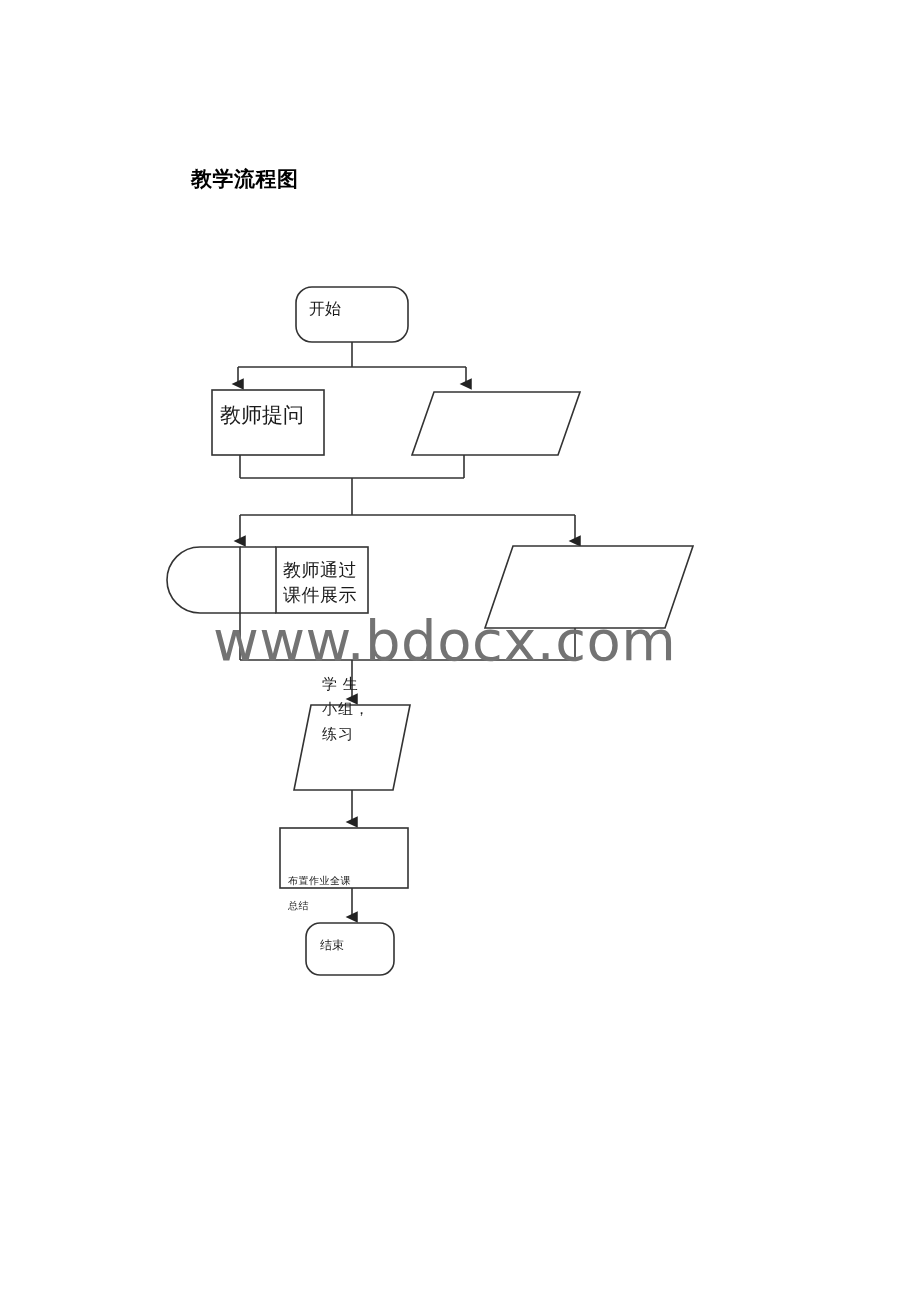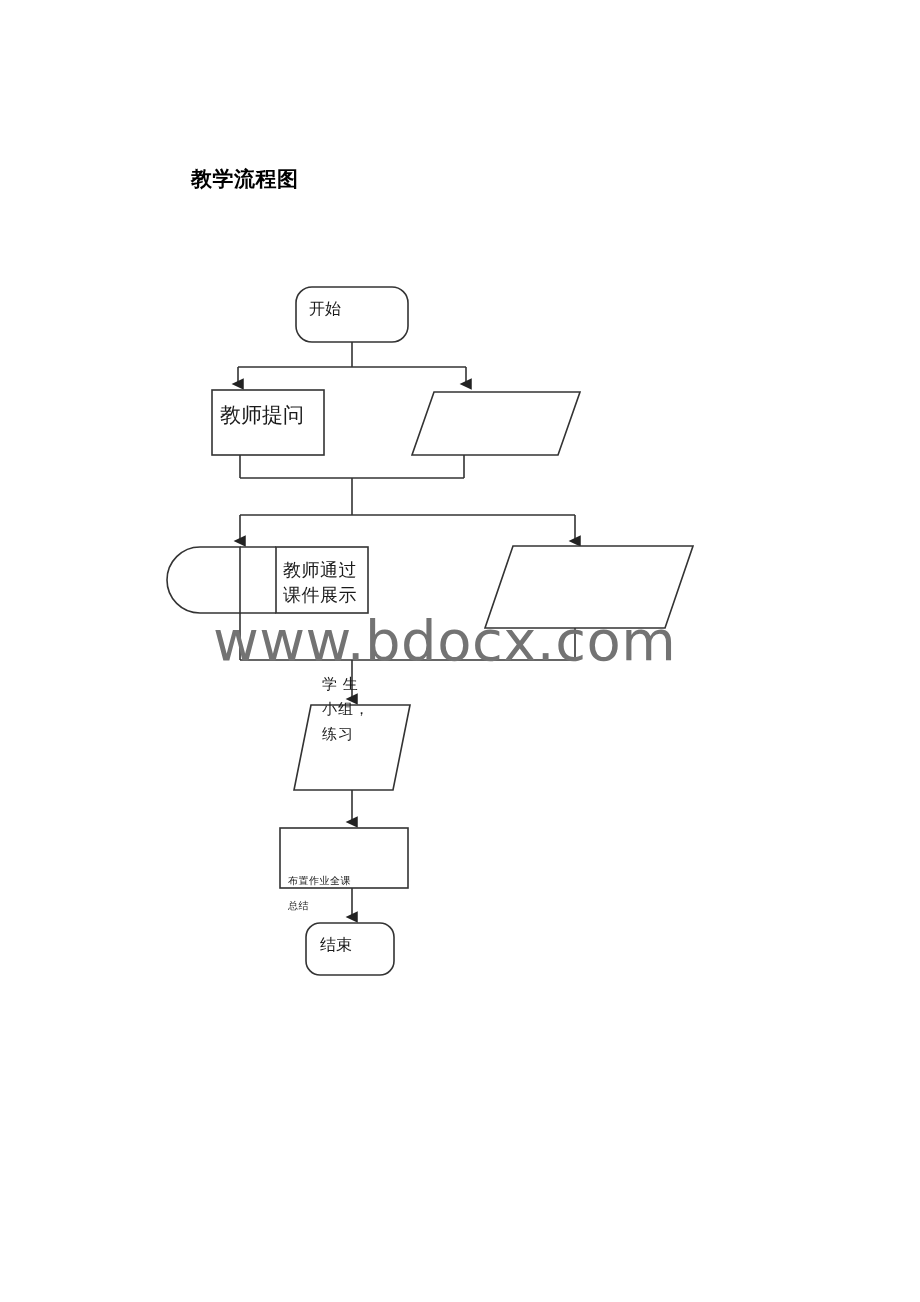--- a/index.html
+++ b/index.html
@@ -97,21 +97,21 @@
     letter-spacing: 1px;
   }
   .nt-homework {
     left: 288px; top: 834px;
     font-size: 10px; line-height: 25px;
     letter-spacing: 0.5px;
     margin-top: 34px;
   }
   .nt-end {
     left: 320px; top: 935px;
-    font-size: 16px; line-height: 20px;
+    font-size: 12px; line-height: 20px;
   }
 </style>
 </head>
 <body>
 
 <div id="page-title">教学流程图</div>
 
 <div id="watermark">www.bdocx.com</div>
 
 <div id="flowchart-canvas">

